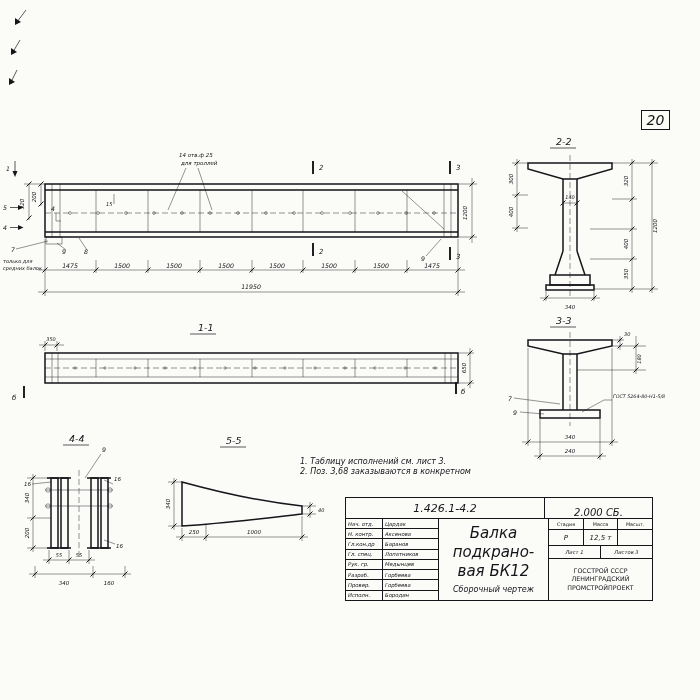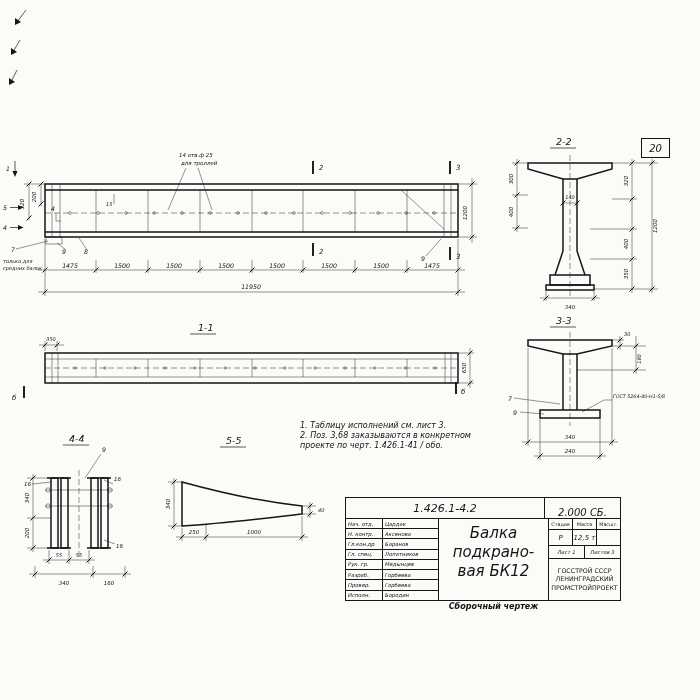--- a/index.html
+++ b/index.html
@@ -10,38 +10,38 @@
   .t-title{font-size:9.5px;}
   .d7{font-size:7px;} .d6{font-size:6.2px;} .d55{font-size:5.5px;} .d5{font-size:5px;} .d45{font-size:4.8px;}
   .ln{stroke:#15151a;stroke-width:0.7;fill:none;}
   .ln-th{stroke:#15151a;stroke-width:1.5;fill:none;}
   .ln-thin{stroke:#15151a;stroke-width:0.45;fill:none;}
   .dash{stroke:#15151a;stroke-width:0.45;fill:none;stroke-dasharray:6 3;}
   .tick{stroke:#15151a;stroke-width:1;fill:none;}
   .cut{stroke:#15151a;stroke-width:1.9;fill:none;}
   .fillb{fill:#15151a;stroke:none;}
   .sheetnum{position:absolute;left:641px;top:110px;width:27px;height:18px;border:1.6px solid #15151a;
-            display:flex;align-items:center;justify-content:center;font-size:10px;font-style:italic;margin-top:28px;}
-  .notes{position:absolute;left:300px;top:421px;width:230px;font-size:8px;font-style:italic;line-height:1.25;}
+            display:flex;align-items:center;justify-content:center;font-size:14px;font-style:italic;}
+  .notes{position:absolute;left:300px;top:457px;width:230px;font-size:8px;font-style:italic;line-height:1.25;}
   .notes div{white-space:nowrap;}
   
-  .tblock{position:absolute;left:345px;top:497px;width:276px;height:104px;border:1.8px solid #15151a;box-sizing:border-box;background:#fbfbf8;}
+  .tblock{position:absolute;left:345px;top:497px;width:308px;height:104px;border:1.8px solid #15151a;box-sizing:border-box;background:#fbfbf8;}
   .cc{display:flex;align-items:center;justify-content:center;}
   .tb-row1{display:flex;height:20px;border-bottom:1.2px solid #15151a;}
   .tb-doc{width:198px;border-right:1.2px solid #15151a;font-size:11px;font-style:italic;}
   .tb-code{flex:1;font-size:10px;font-style:italic;margin-top:8px;}
   .tb-body{display:flex;height:calc(100% - 21.2px);}
   .tb-left{width:92px;border-right:1.2px solid #15151a;display:flex;flex-direction:column;}
   .tb-prow{flex:1;display:flex;border-bottom:0.6px solid #15151a;font-size:5.3px;font-style:italic;}
   .tb-prow:last-child{border-bottom:none;}
   .tb-role{width:34px;border-right:0.6px solid #15151a;display:flex;align-items:center;padding-left:2px;}
   .tb-name{flex:1;display:flex;align-items:center;padding-left:2px;}
   .tb-mid{width:110px;border-right:1.2px solid #15151a;text-align:center;font-style:italic;padding-top:5px;box-sizing:border-box;}
   .tb-t1{font-size:15px;line-height:1.25;}
-  .tb-t3{font-size:8px;margin-top:22px;font-weight:bold;}
+  .tb-t3{font-size:8px;margin-top:5px;}
   .tb-right{flex:1;display:flex;flex-direction:column;}
   .tb-hdr{display:flex;height:10px;border-bottom:0.6px solid #15151a;font-size:4.8px;}
   .tb-hcell{flex:1;border-right:0.6px solid #15151a;}
   .tb-hcell:last-child{border-right:none;}
   .tb-vals{display:flex;height:15px;border-bottom:0.6px solid #15151a;font-style:italic;}
   .tb-vcell{flex:1;border-right:0.6px solid #15151a;font-size:7px;}
   .tb-vcell:last-child{border-right:none;}
   .tb-sheets{display:flex;height:12px;border-bottom:0.6px solid #15151a;font-size:5.2px;font-style:italic;}
   .tb-scell{flex:1;border-right:0.6px solid #15151a;}
   .tb-scell:last-child{border-right:none;}
@@ -478,21 +478,20 @@
       <line x1="51.5" y1="109.5" x2="56.5" y2="104.5" class="tick"></line>
       <line x1="147.5" y1="109.5" x2="152.5" y2="104.5" class="tick"></line>
     </g>
     <text class="d55" x="42" y="104" text-anchor="middle">250</text>
     <text class="d55" x="102" y="104" text-anchor="middle">1000</text>
   </svg>
 
   <div class="notes">
     <div>1. Таблицу исполнений см. лист 3.</div>
     <div>2. Поз. 3,68 заказываются в конкретном</div>
-    <div>    проекте по черт. 1.426.1-41 / обо.</div>
   </div>
 
   <div class="tblock">
     <div class="tb-row1">
       <div class="tb-doc cc">1.426.1-4.2</div>
       <div class="tb-code cc">2.000 СБ.</div>
     </div>
     <div class="tb-body">
       <div class="tb-left">
         <div class="tb-prow">

